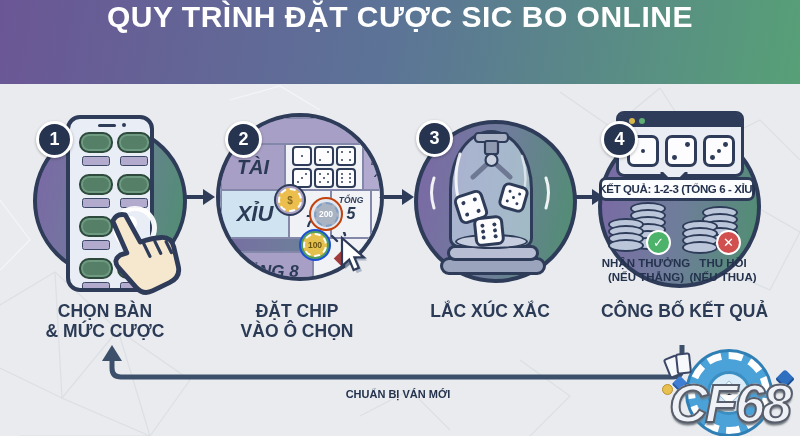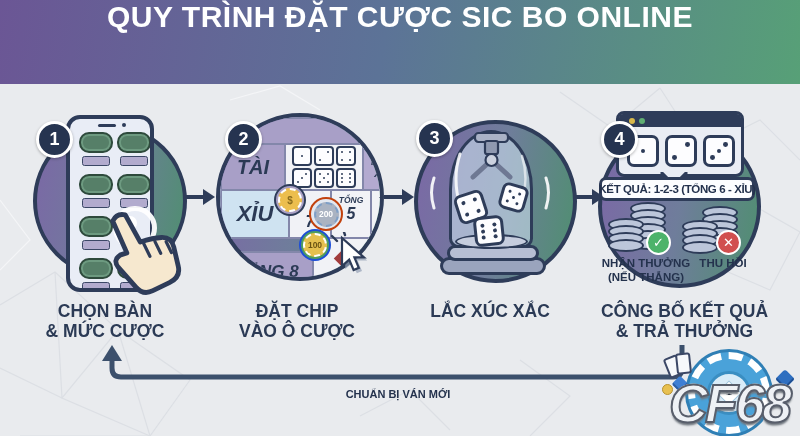--- a/index.html
+++ b/index.html
@@ -301,21 +301,21 @@
     <svg style="position:absolute;left:330px;top:232px;z-index:25;" width="42" height="46" viewBox="0 0 21 23">
       <path d="M6 3 L6 17 L9.6 13.8 L11.8 19 L14.4 17.9 L12.2 12.7 L17 12.7 Z" fill="#93a0b5" opacity=".7" transform="translate(1.6,1.6)"></path>
       <path d="M6 3 L6 17 L9.6 13.8 L11.8 19 L14.4 17.9 L12.2 12.7 L17 12.7 Z" fill="#ffffff" stroke="#2e3c59" stroke-width="1.1"></path>
       <path d="M3.5 4.5 L1 2 M7.5 1.5 L7 0" stroke="#2e3c59" stroke-width="1.2" stroke-linecap="round"></path>
     </svg>
     <div class="badge" style="left:225px;top:121px;">
       <span>2</span>
     </div>
     <div class="step-label" style="left:207px;top:301px;width:180px;">
       <div>ĐẶT CHIP</div>
-      <div>VÀO Ô CƯỢC</div>
+      <div>VÀO Ô CHỌN</div>
     </div>
   </div>
 
   <svg class="step-arrow" style="left:382px;top:187px;" width="34" height="20">
     <path d="M2 10 H22" stroke="#2e3c59" stroke-width="4"></path>
       <path d="M20 2 L32 10 L20 18 Z" fill="#2e3c59"></path>
   </svg>
 
   <div>
     <div class="step-circle" style="left:414px;top:120px;width:155px;height:155px;"></div>
@@ -462,27 +462,27 @@
     </div>
     <div class="result-badge" style="left:716px;top:230px;background:#d14f4f;">
         <span>✕</span>
       </div>
     <div class="payout-label" style="left:584px;top:257px;width:124px;">
       <div>NHẬN THƯỞNG</div>
         <div>(NẾU THẮNG)</div>
     </div>
     <div class="payout-label" style="left:668px;top:257px;width:110px;">
       <div>THU HỒI</div>
+        <div>(NẾU THUA)</div>
     </div>
     <div class="badge" style="left:601px;top:121px;">
       <span>4</span>
     </div>
     <div class="step-label" style="left:587px;top:301px;width:195px;text-align:center;">
       <div>CÔNG BỐ KẾT QUẢ</div>
-      <div>&amp; TRẢ THƯỞNG</div>
     </div>
   </div>
 
   <svg style="position:absolute;left:0;top:0;z-index:6;pointer-events:none;" width="800" height="436">
     <path d="M682 345 L682 368 Q682 377 673 377 L121 377 Q112 377 112 368 L112 358" stroke="#3c506c" stroke-width="5" fill="none"></path>
     <path d="M112 345 L102 361 L122 361 Z" fill="#3c506c"></path>
   </svg>
   <div class="loop-label"><span>CHUẨN BỊ VÁN MỚI</span></div>
 
   <div class="logo">

